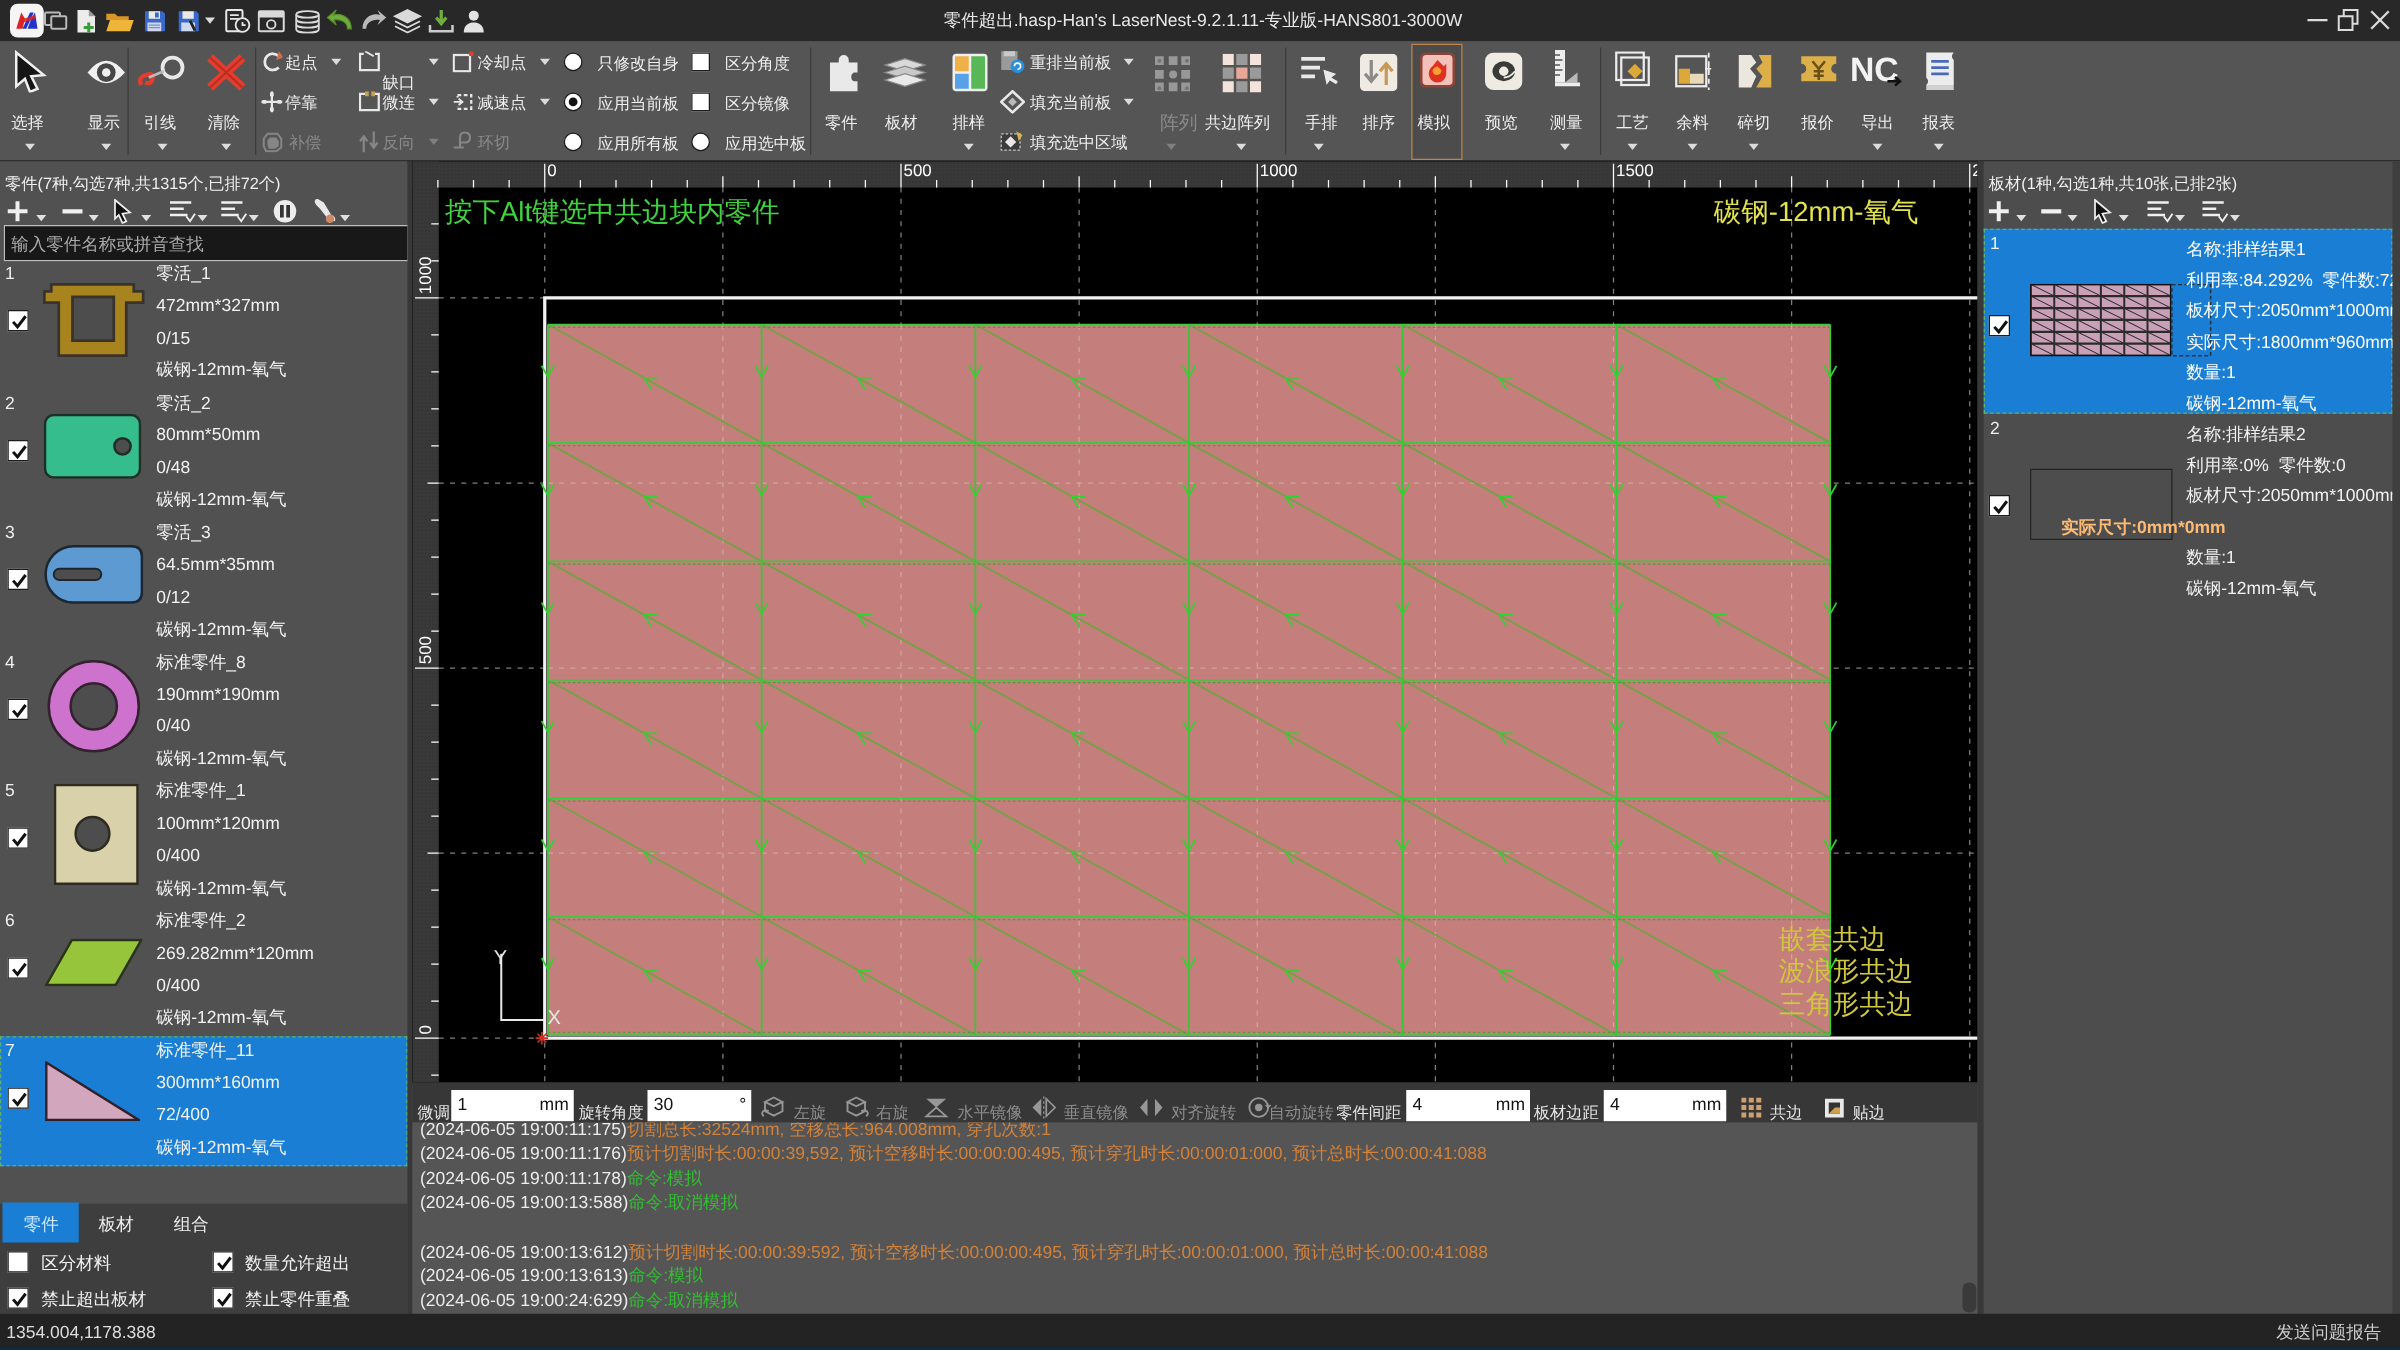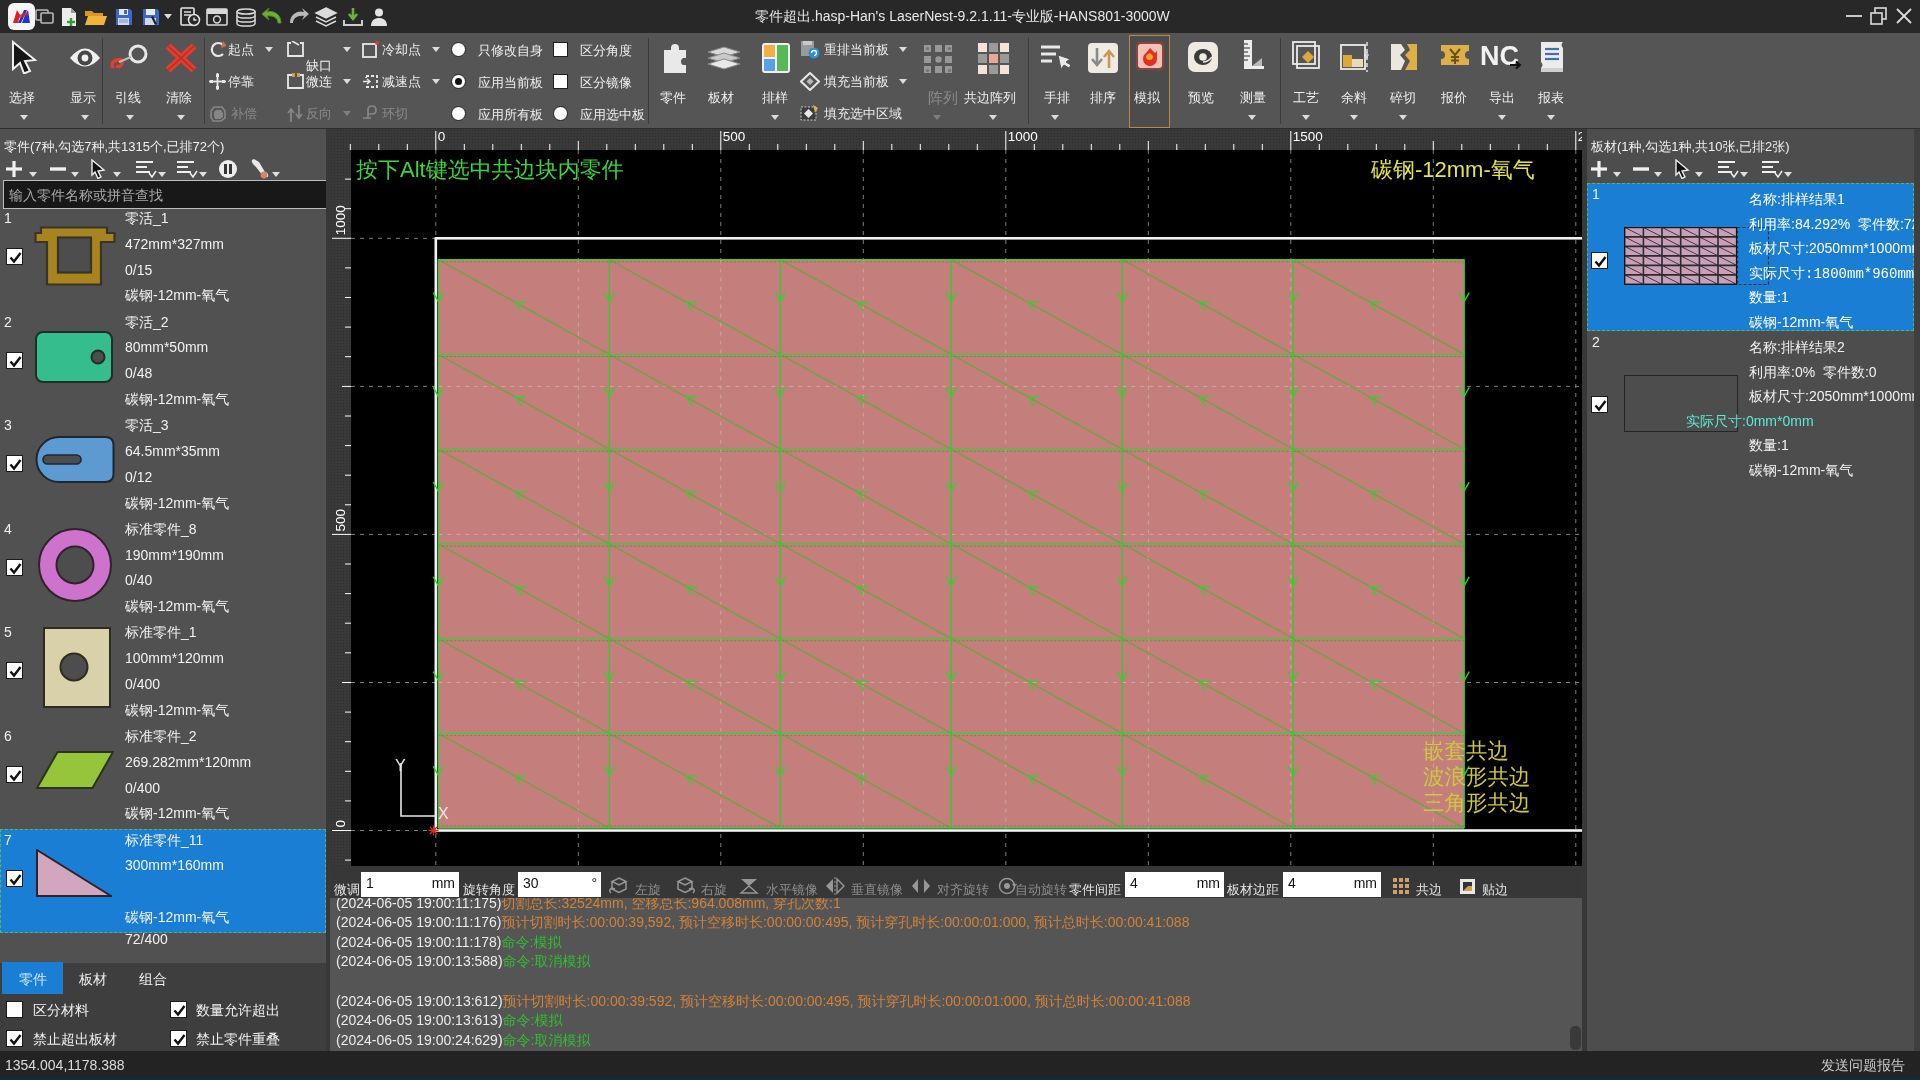--- a/index.html
+++ b/index.html
@@ -574,21 +574,21 @@
 <div class="ckb" style="left:6px;top:870px;">
       <svg width="17" height="17">
         <path d="M3.5 8.5 L7 12.5 L13.5 4" stroke="#111" stroke-width="2.4" fill="none"></path>
       </svg>
     </div>
 <svg class="abs" style="left:36px;top:849px" width="76" height="48">
       <path d="M1 1 L75 47 L1 47 Z" fill="#d2a6bc" stroke="#322028" stroke-width="2"></path>
     </svg>
 <div class="abs" style="left:125px;top:832px;color:#f2f2f2;font-size:14px;white-space:nowrap;">标准零件_11</div>
 <div class="abs" style="left:125px;top:857px;color:#f2f2f2;font-size:14px;white-space:nowrap;">300mm*160mm</div>
-<div class="abs" style="left:125px;top:931px;color:#f2f2f2;font-size:14px;white-space:nowrap;">72/400</div>
+<div class="abs" style="left:125px;top:883px;color:#f2f2f2;font-size:14px;white-space:nowrap;">72/400</div>
 <div class="abs" style="left:125px;top:909px;color:#f2f2f2;font-size:14px;white-space:nowrap;">碳钢-12mm-氧气</div>
 <div class="abs" style="left:0px;top:963px;width:326px;height:88px;background:#3e3e3e;"></div>
 <div class="abs" style="left:2px;top:962px;width:61px;height:32px;background:#1a7fd4;"></div>
 <div class="abs" style="left:19px;top:971px;color:#cfe8ff;font-size:14px;">零件</div>
 <div class="abs" style="left:79px;top:971px;color:#f0f0f0;font-size:14px;">板材</div>
 <div class="abs" style="left:139px;top:971px;color:#f0f0f0;font-size:14px;">组合</div>
 <div class="ckb" style="left:6px;top:1001px;"></div>
 <div class="abs" style="left:33px;top:1002px;color:#f0f0f0;font-size:14px;">区分材料</div>
 <div class="ckb" style="left:170px;top:1001px;">
       <svg width="17" height="17">
@@ -1118,34 +1118,34 @@
       <path d="M76.2 48.8 L91.6 56.5 L76.2 56.5 Z"></path>
       <path d="M78.0 48.8 L93.2 48.8 L93.2 56.5 Z"></path>
       <path d="M94.8 48.8 L110.3 56.5 L94.8 56.5 Z"></path>
       <path d="M96.6 48.8 L111.9 48.8 L111.9 56.5 Z"></path>
     </g>
     <rect x="113.5" y="0.5" width="31" height="57" fill="none" stroke="#25303a" stroke-width="1.2" stroke-dasharray="3 2"></rect>
   </svg>
 <div class="abs" style="left:1749px;top:191px;color:#ffffff;font-size:14px;white-space:nowrap;">名称:排样结果1</div>
 <div class="abs" style="left:1749px;top:216px;color:#ffffff;font-size:14px;white-space:nowrap;">利用率:84.292%&nbsp;&nbsp;零件数:72</div>
 <div class="abs" style="left:1749px;top:240px;color:#ffffff;font-size:14px;white-space:nowrap;">板材尺寸:2050mm*1000mm</div>
-<div class="abs" style="left:1749px;top:265px;color:#ffffff;font-size:14px;white-space:nowrap;font-family:Liberation Mono, monospace;">实际尺寸:1800mm*960mm</div>
+<div class="abs" style="left:1749px;top:265px;color:#ffffff;font-size:14px;white-space:nowrap;">实际尺寸:1800mm*960mm</div>
 <div class="abs" style="left:1749px;top:289px;color:#ffffff;font-size:14px;white-space:nowrap;">数量:1</div>
 <div class="abs" style="left:1749px;top:314px;color:#ffffff;font-size:14px;white-space:nowrap;">碳钢-12mm-氧气</div>
 <div class="abs" style="left:1592px;top:334px;color:#f0f0f0;font-size:14px;">2</div>
 <div class="ckb" style="left:1591px;top:396px;">
     <svg width="17" height="17">
       <path d="M3.5 8.5 L7 12.5 L13.5 4" stroke="#111" stroke-width="2.4" fill="none"></path>
     </svg>
   </div>
 <div class="abs" style="left:1624px;top:375px;width:114px;height:57px;border:1.5px solid #252525;"></div>
 <div class="abs" style="left:1749px;top:339px;color:#f2f2f2;font-size:14px;white-space:nowrap;">名称:排样结果2</div>
 <div class="abs" style="left:1749px;top:364px;color:#f2f2f2;font-size:14px;white-space:nowrap;">利用率:0%&nbsp;&nbsp;零件数:0</div>
 <div class="abs" style="left:1749px;top:388px;color:#f2f2f2;font-size:14px;white-space:nowrap;">板材尺寸:2050mm*1000mm</div>
-<div class="abs" style="left:1686px;top:413px;color:#5eead4;font-size:14px;white-space:nowrap;">实际尺寸:0mm*0mm</div>
+<div class="abs" style="left:1649px;top:413px;color:#fdba74;font-size:14px;white-space:nowrap;font-weight:bold;">实际尺寸:0mm*0mm</div>
 <div class="abs" style="left:1749px;top:437px;color:#f2f2f2;font-size:14px;white-space:nowrap;">数量:1</div>
 <div class="abs" style="left:1749px;top:462px;color:#f2f2f2;font-size:14px;white-space:nowrap;">碳钢-12mm-氧气</div>
 <div class="abs" style="left:1914px;top:129px;width:6px;height:922px;background:#3f3f3f;"></div>
 
   <div class="abs" id="statusbar">
     <div class="abs" style="left:5px; top:6px; color:#dddddd; font-size:14px;">1354.004,1178.388</div>
     <div class="abs" style="left:1821px; top:6px; color:#cccccc; font-size:14px;">发送问题报告</div>
   </div>
 
 </body></html>

